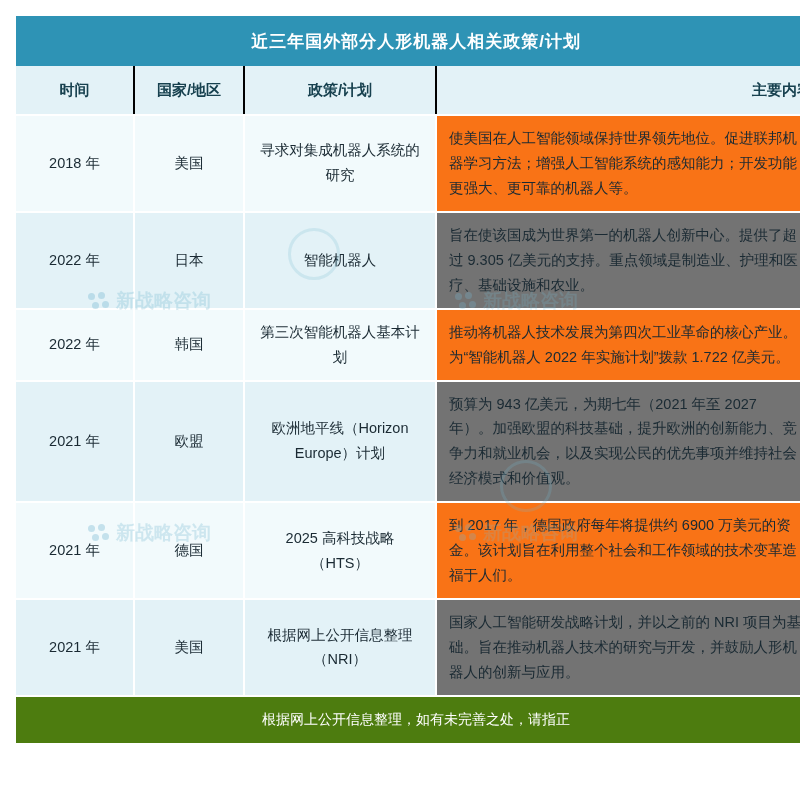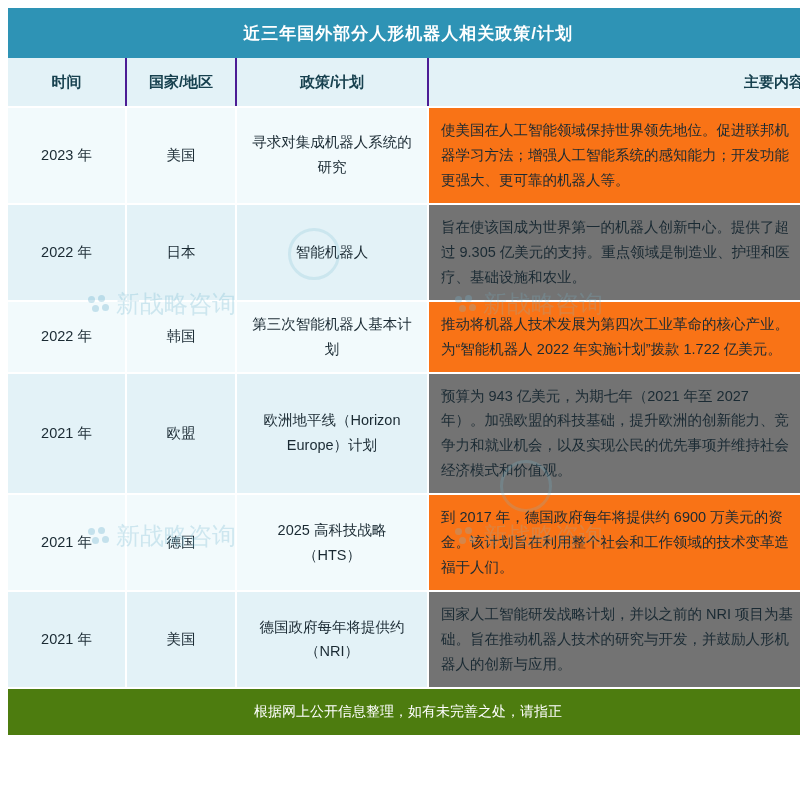--- a/index.html
+++ b/index.html
@@ -11,21 +11,21 @@
     width: 800px;
     height: 791px;
     font-family: "Liberation Sans", "DejaVu Sans", sans-serif;
     color: #1a2a33;
     overflow: hidden;
   }
   .table-wrap {
     width: 800px;
     height: 791px;
     box-sizing: border-box;
-    padding: 8px;
+    padding: 16px;
     position: relative;
   }
   table.policy-table {
     width: 800px;
     border-collapse: collapse;
     table-layout: fixed;
   }
   
   .title-row td {
     background: #2e93b5;
@@ -40,21 +40,21 @@
   }
   
   .head-row td {
     background: #e3f2f7;
     color: #17414f;
     text-align: center;
     font-size: 15px;
     font-weight: bold;
     height: 36px;
     padding: 6px 4px;
-    border-right: 2px solid #4c1d95;
+    border-right: 2px solid #000000;
     border-bottom: 2px solid #ffffff;
   }
   .head-row td:last-child { border-right: none; text-align: right; }
 
   
   .policy-table tbody td {
     border-right: 2px solid #ffffff;
     border-bottom: 2px solid #ffffff;
     padding: 10px 12px;
     font-size: 14.5px;
@@ -84,22 +84,22 @@
     font-size: 14px;
     height: 34px;
     padding: 6px 8px;
     border: none;
   }
 
   
   .watermark {
     position: absolute;
     color: rgba(120, 185, 210, 0.30);
-    font-size: 24px;
-    font-weight: normal;
+    font-size: 19px;
+    font-weight: bold;
     white-space: nowrap;
     pointer-events: none;
     user-select: none;
     display: flex;
     align-items: center;
     gap: 6px;
   }
   .watermark .wm-dots {
     display: inline-block;
     width: 22px;
@@ -153,21 +153,21 @@
       </tr>
       <tr class="head-row">
         <td>时间</td>
         <td>国家/地区</td>
         <td>政策/计划</td>
         <td>主要内容</td>
       </tr>
     </thead>
     <tbody>
       <tr class="row-odd">
-        <td class="c-time">2023 年</td>
+        <td class="c-time">2018 年</td>
         <td class="c-country">美国</td>
         <td class="c-policy">寻求对集成机器人系统的研究</td>
         <td class="c-content">使美国在人工智能领域保持世界领先地位。促进联邦机器学习方法；增强人工智能系统的感知能力；开发功能更强大、更可靠的机器人等。</td>
       </tr>
       <tr class="row-even">
         <td class="c-time">2022 年</td>
         <td class="c-country">日本</td>
         <td class="c-policy">智能机器人</td>
         <td class="c-content">旨在使该国成为世界第一的机器人创新中心。提供了超过 9.305 亿美元的支持。重点领域是制造业、护理和医疗、基础设施和农业。</td>
       </tr>
@@ -185,21 +185,21 @@
       </tr>
       <tr class="row-odd">
         <td class="c-time">2021 年</td>
         <td class="c-country">德国</td>
         <td class="c-policy">2025 高科技战略（HTS）</td>
         <td class="c-content">到 2017 年，德国政府每年将提供约 6900 万美元的资金。该计划旨在利用整个社会和工作领域的技术变革造福于人们。</td>
       </tr>
       <tr class="row-even">
         <td class="c-time">2021 年</td>
         <td class="c-country">美国</td>
-        <td class="c-policy">德国政府每年将提供约（NRI）</td>
+        <td class="c-policy">根据网上公开信息整理（NRI）</td>
         <td class="c-content">国家人工智能研发战略计划，并以之前的 NRI 项目为基础。旨在推动机器人技术的研究与开发，并鼓励人形机器人的创新与应用。</td>
       </tr>
     </tbody>
     <tfoot>
       <tr class="foot-row">
         <td colspan="4">根据网上公开信息整理，如有未完善之处，请指正</td>
       </tr>
     </tfoot>
   </table>
 

